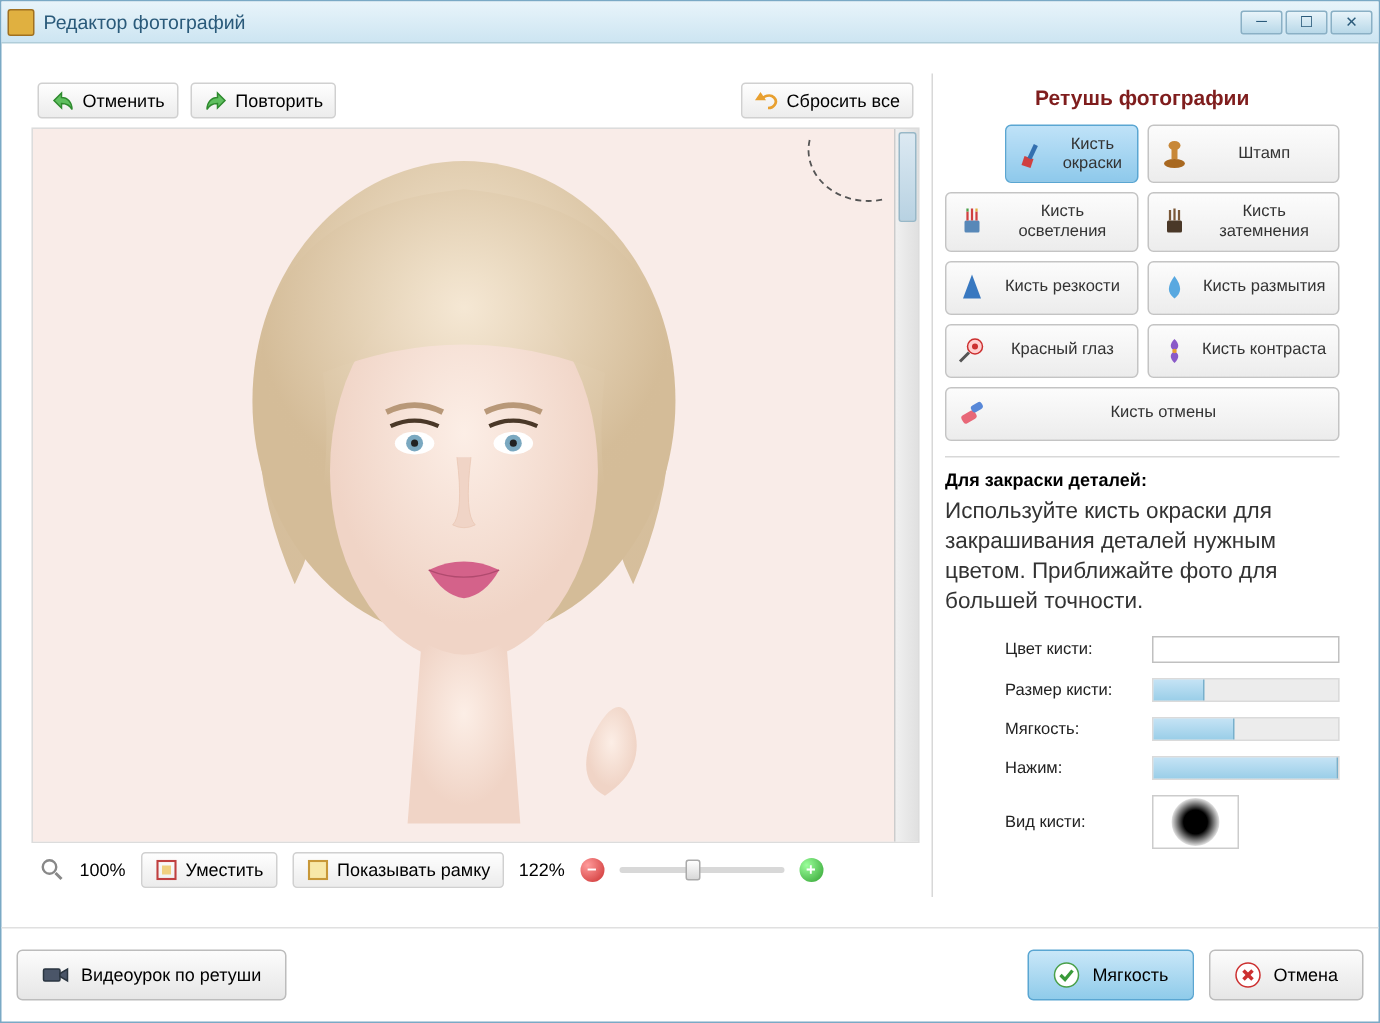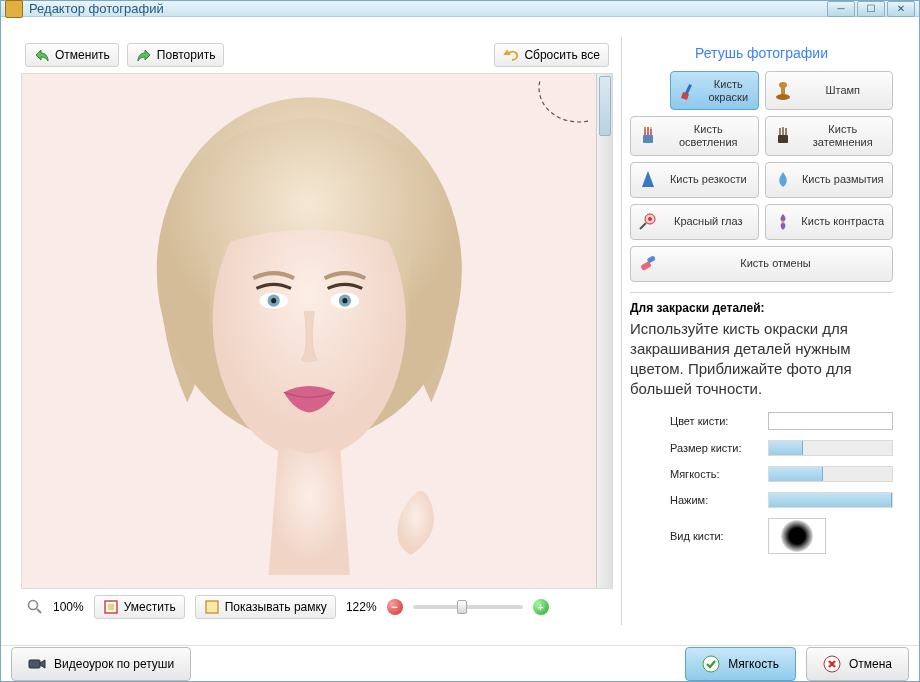--- a/index.html
+++ b/index.html
@@ -1,20 +1,20 @@
 <!DOCTYPE html>
 <html><head>
 <meta charset="utf-8">
 <style>
 * { box-sizing: border-box; margin: 0; padding: 0; font-family: Tahoma, Arial, sans-serif; font-size: 12px; }
 body { background: #fff; }
 
 .window { width: 920px; height: 682px; background: #fff; border: 1px solid #7aa9c5; display: flex; flex-direction: column; }
 
-.titlebar { height: 16px; background: linear-gradient(to bottom, #e8f4fa, #cde5f2); display: flex; align-items: center; padding: 0 4px; border-bottom: 1px solid #b0cdd9; }
+.titlebar { height: 28px; background: linear-gradient(to bottom, #e8f4fa, #cde5f2); display: flex; align-items: center; padding: 0 4px; border-bottom: 1px solid #b0cdd9; }
 .titlebar-icon { width: 18px; height: 18px; background: #e0b040; border: 1px solid #a07020; border-radius: 2px; margin-right: 6px; }
 .titlebar-text { color: #2a5a7a; font-size: 13px; flex: 1; }
 .titlebar-btns { display: flex; gap: 2px; }
 .tbtn { width: 28px; height: 16px; background: linear-gradient(to bottom,#e8f4fa,#b8d8e8); border: 1px solid #8ab0c5; border-radius: 2px; display:flex; align-items:center; justify-content:center; color:#2a5a7a; font-size:10px; cursor:pointer; }
 
 .content { flex: 1; display: flex; padding: 20px; gap: 8px; min-height: 0; }
 
 .left { flex: 1; display: flex; flex-direction: column; min-width: 0; }
 .toolbar-top { height: 36px; display: flex; align-items: center; gap: 8px; padding: 2px 4px; }
 .tbtn2 { display: flex; align-items: center; gap: 5px; padding: 4px 8px; background: linear-gradient(to bottom,#fefefe,#ececec); border: 1px solid #d0d0d0; border-radius: 3px; cursor: pointer; }
@@ -31,21 +31,21 @@
 
 .toolbar-bottom { height: 36px; display:flex; align-items:center; gap:10px; padding: 0 6px; }
 .slider { flex:0 0 110px; height:4px; background:#d8d8d8; border-radius:2px; position:relative; }
 .slider .knob { position:absolute; top:-5px; left:40%; width:10px; height:14px; background:linear-gradient(#fefefe,#d8d8d8); border:1px solid #aaa; border-radius:2px; }
 .circle-btn { width:16px; height:16px; border-radius:50%; display:flex; align-items:center; justify-content:center; font-weight:bold; color:#fff; font-size:11px; }
 .minus { background: radial-gradient(circle at 30% 30%, #ff9b9b, #cc3030); }
 .plus { background: radial-gradient(circle at 30% 30%, #9bff9b, #30a030); }
 .tb-icon { width:16px; height:16px; display:inline-block; }
 
 .right { width: 278px; display: flex; flex-direction:column; border-left: 1px solid #d8d8d8; padding: 2px 6px 0 8px; min-height:0; }
-.panel-title { text-align:center; font-weight:normal; font-size:14px; color:#3b82f6; padding: 6px 0 10px; }
+.panel-title { text-align:center; font-weight:bold; font-size:14px; color:#7f1d1d; padding: 6px 0 10px; }
 
 .tool-grid { display:grid; grid-template-columns: 1fr 1fr; gap:6px; }
 .tool-btn { display:flex; align-items:center; gap:6px; padding: 6px 6px; background:linear-gradient(to bottom,#fcfcfc,#ececec); border:1px solid #c4c4c4; border-radius:4px; cursor:pointer; }
 .tool-btn.active { background:linear-gradient(to bottom,#bfe2f8,#8ec9eb); border-color:#5aa6d2;margin-left:40px; }
 .tool-btn .ti { width:22px; height:22px; flex:0 0 22px; }
 .tool-btn .tl { font-size:11px; line-height:1.15; color:#333; text-align:center; flex:1; }
 .tool-wide { grid-column: 1 / span 2; justify-content:center; }
 
 .sep { height:1px; background:#d8d8d8; margin: 10px 0 8px; }
 .desc-title { font-weight:bold; font-size:12px; margin-bottom:4px; }
@@ -53,21 +53,21 @@
 
 .params { margin-top:12px; display:flex; flex-direction:column; gap:10px; }
 .param-row { display:flex; align-items:center; gap:6px; }
 .param-row label { width:92px; font-size:11px; color:#222;margin-left:40px; }
 .color-swatch { flex:1; height:18px; background:#fff; border:1px solid #c0c0c0; }
 .hbar { flex:1; height:16px; background:#ececec; border:1px solid #dadada; position:relative; border-radius:0; }
 .hbar .fill { position:absolute; left:0; top:0; bottom:0; background:linear-gradient(to bottom,#c5e3f5,#9acee8); border-right:1px solid #78b0cc; }
 .brush-preview { width:58px; height:36px; background:#fff; border:1px solid #ccc; display:flex; align-items:center; justify-content:center; }
 .brush-dot { width:32px; height:32px; border-radius:50%; background: radial-gradient(circle, #000 0%, #000 35%, rgba(0,0,0,0) 75%); }
 
-.footer { height: 36px; display:flex; align-items:center; gap:10px; padding: 6px 10px; border-top: 1px solid #e0e0e0; }
+.footer { height: 63px; display:flex; align-items:center; gap:10px; padding: 6px 10px; border-top: 1px solid #e0e0e0; }
 .footer-left { flex:1; display:flex; }
 .big-btn { display:flex; align-items:center; gap:8px; padding: 7px 16px; background:linear-gradient(to bottom,#fcfcfc,#e6e6e6); border:1px solid #bcbcbc; border-radius:4px; cursor:pointer; font-size:12px; }
 .big-btn.primary { background:linear-gradient(to bottom,#c9e7f8,#8fcbea); border-color:#5aa6d2; }
 .bi { width:18px; height:18px; }
 </style>
 </head>
 <body>
 
 <div class="window">
   <div class="titlebar">

